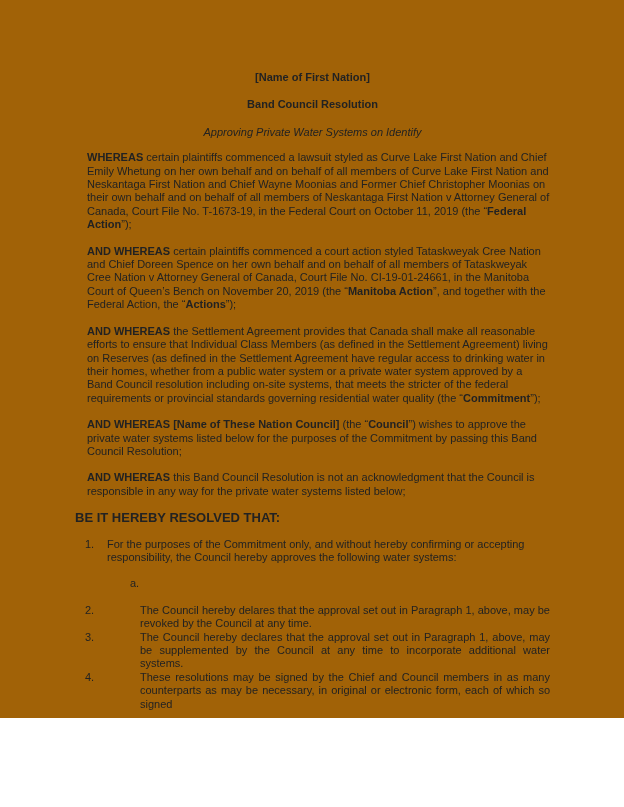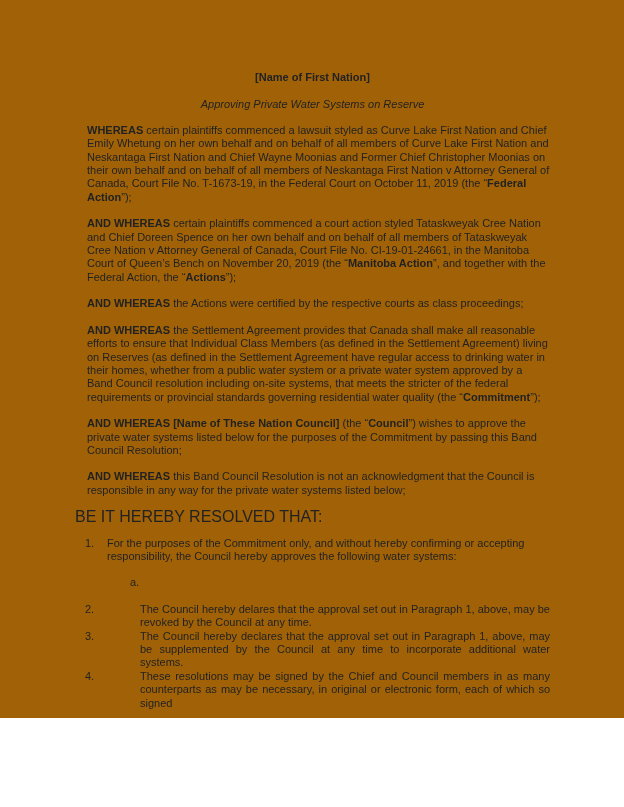--- a/index.html
+++ b/index.html
@@ -31,49 +31,49 @@
     font-style: italic;
     text-align: center;
     margin: 0 0 12px 0;
   }
   .para {
     margin: 0 0 13px 12px;
     text-align: left;
   }
   .b { font-weight: bold; }
   .resolved-heading {
-    font-size: 16px;
+    font-size: 13px;
     line-height: 13.4px;
-    font-weight: normal;
+    font-weight: bold;
     margin: 0 0 13px 0;
     text-align: left;
   }
   .li {
     display: flex;
     margin: 0;
   }
   .li.l1 { padding-left: 10px; }
   .li.l1 .num { flex: none; width: 22px; }
   .li.l2 { padding-left: 55px; }
   .li.l2 .num { flex: none; width: 19px; }
   .li .txt { flex: 1; }
   .li.justify .txt { text-align: justify; margin-left: 33px; }
   .li.gap { margin-bottom: 13px; }
 </style>
 </head>
 <body>
 
 <div class="page">
   <div class="doc-heading">[Name of First Nation]</div>
-  <div class="doc-subtitle">Approving Private Water Systems on Reserve</div>
+  <div class="doc-heading">Band Council Resolution</div>
+  <div class="doc-subtitle">Approving Private Water Systems on Identify</div>
 
   <div id="whereas-container">
       <p class="para"><span class="b">WHEREAS</span><span class=""> certain plaintiffs commenced a lawsuit styled as Curve Lake First Nation and Chief Emily Whetung on her own behalf and on behalf of all members of Curve Lake First Nation and Neskantaga First Nation and Chief Wayne Moonias and Former Chief Christopher Moonias on their own behalf and on behalf of all members of Neskantaga First Nation v Attorney General of Canada, Court File No. T-1673-19, in the Federal Court on October 11, 2019 (the “</span><span class="b">Federal Action</span><span class="">”);</span></p>
       <p class="para"><span class="b">AND WHEREAS</span><span class=""> certain plaintiffs commenced a court action styled Tataskweyak Cree Nation and Chief Doreen Spence on her own behalf and on behalf of all members of Tataskweyak Cree Nation v Attorney General of Canada, Court File No. CI-19-01-24661, in the Manitoba Court of Queen’s Bench on November 20, 2019 (the “</span><span class="b">Manitoba Action</span><span class="">”, and together with the Federal Action, the “</span><span class="b">Actions</span><span class="">”);</span></p>
-      <p class="para"><span class="b">AND WHEREAS</span><span class=""> the Actions were certified by the respective courts as class proceedings;</span></p>
       <p class="para"><span class="b">AND WHEREAS</span><span class=""> the Settlement Agreement provides that Canada shall make all reasonable efforts to ensure that Individual Class Members (as defined in the Settlement Agreement) living on Reserves (as defined in the Settlement Agreement have regular access to drinking water in their homes, whether from a public water system or a private water system approved by a Band Council resolution including on-site systems, that meets the stricter of the federal requirements or provincial standards governing residential water quality (the “</span><span class="b">Commitment</span><span class="">”);</span></p>
       <p class="para"><span class="b">AND WHEREAS [Name of These Nation Council]</span><span class=""> (the “</span><span class="b">Council</span><span class="">”) wishes to approve the private water systems listed below for the purposes of the Commitment by passing this Band Council Resolution;</span></p>
       <p class="para"><span class="b">AND WHEREAS</span><span class=""> this Band Council Resolution is not an acknowledgment that the Council is responsible in any way for the private water systems listed below;</span></p>
     </div>
 
   <div class="resolved-heading">BE IT HEREBY RESOLVED THAT:</div>
 
   <div id="resolution-list">
       <div class="li l1 gap">
         <span class="num">1.</span>

